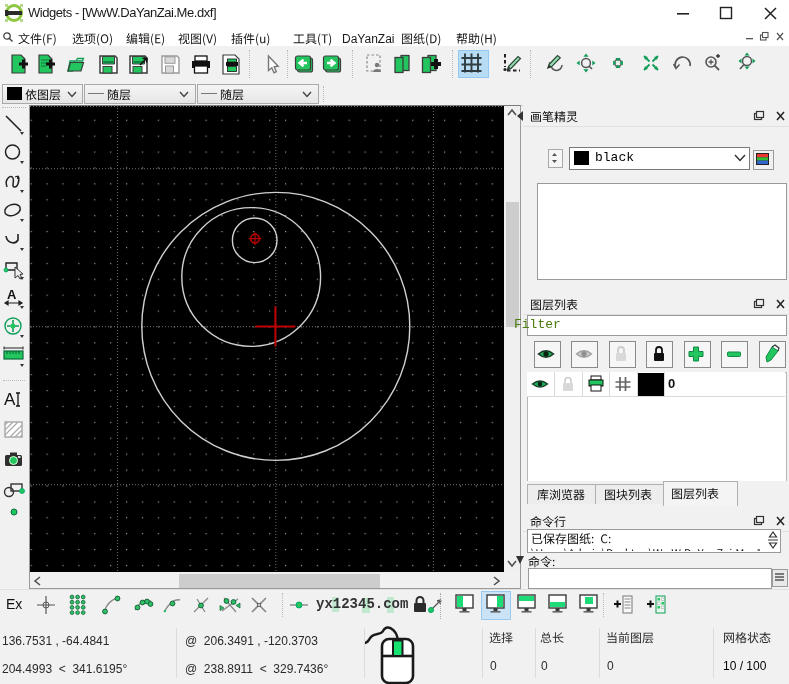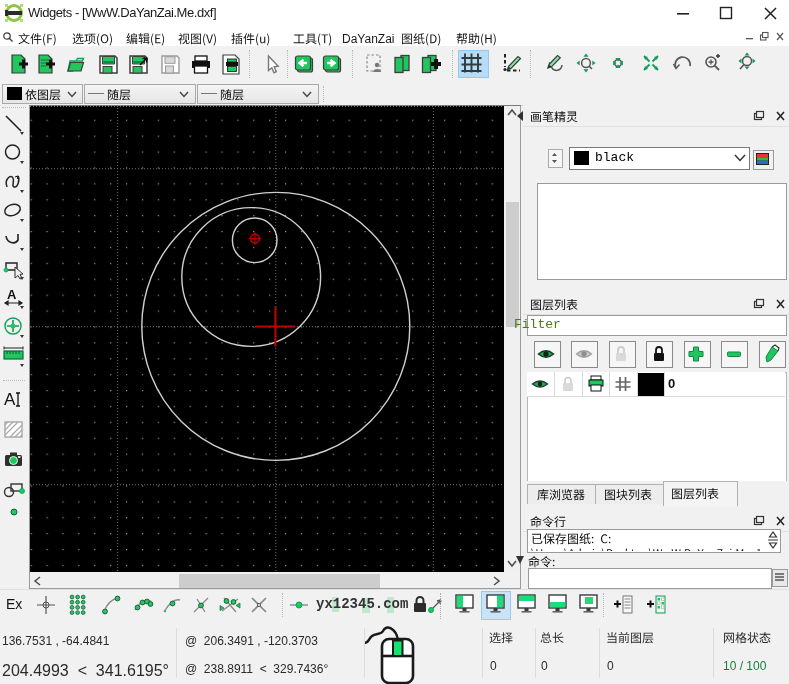--- a/index.html
+++ b/index.html
@@ -684,21 +684,21 @@
       <rect x="11" y="2" width="9" height="17" fill="#e9f7ee" stroke="#0f9d58" stroke-width="1"></rect>
       <rect x="12.5" y="4" width="2.5" height="2.5" fill="#22c55e"></rect>
       <rect x="16.5" y="4" width="2.5" height="2.5" fill="#fff" stroke="#aaa" stroke-width="0.6"></rect>
       <rect x="12.5" y="8" width="2.5" height="2.5" fill="#fff" stroke="#aaa" stroke-width="0.6"></rect>
       <rect x="16.5" y="8" width="2.5" height="2.5" fill="#22c55e"></rect>
       <rect x="12.5" y="12" width="2.5" height="2.5" fill="#22c55e"></rect>
       <rect x="16.5" y="12" width="2.5" height="2.5" fill="#fff" stroke="#aaa" stroke-width="0.6"></rect>
     </svg></div>
 <div class="abs" style="left:0;top:622px;width:789px;height:62px;background:#f2f1f2;"></div>
 <div class="abs" style="left:2px;top:634px;font-size:12px;color:#2a2a2a;">136.7531 , -64.4841</div>
-<div class="abs" style="left:2px;top:661.5px;font-size:16px;color:#2a2a2a;">204.4993&nbsp; &lt;&nbsp; 341.6195°</div>
+<div class="abs" style="left:2px;top:661.5px;font-size:12px;color:#2a2a2a;">204.4993&nbsp; &lt;&nbsp; 341.6195°</div>
 <div class="abs" style="left:176px;top:628px;width:0;height:50px;border-left:1px solid #dcdcdc;"></div>
 <div class="abs" style="left:185px;top:634px;font-size:12px;color:#2a2a2a;">@&nbsp; 206.3491 , -120.3703</div>
 <div class="abs" style="left:185px;top:661.5px;font-size:12px;color:#2a2a2a;">@&nbsp; 238.8911&nbsp; &lt;&nbsp; 329.7436°</div>
 <div class="ico" style="left:360px;top:618px"><svg width="58" height="66">
 <rect x="22" y="21" width="31" height="44" rx="7" fill="#fff" stroke="#1a1a1a" stroke-width="2.6"></rect>
 <path d="M22 38 h31" stroke="#1a1a1a" stroke-width="2.6"></path>
 <rect x="33" y="22.5" width="9.5" height="15.5" fill="#16e36f" stroke="#1a1a1a" stroke-width="2"></rect>
 <path d="M38 22 C36 10 26 6 23 13 C21 17 16 15 12 18 C8 21 9 25 4 25" fill="none" stroke="#1a1a1a" stroke-width="2.4"></path>
 </svg></div>
 <div class="abs" style="left:364px;top:628px;width:0;height:50px;border-left:1px solid #dcdcdc;"></div>
@@ -722,12 +722,12 @@
     </svg></div>
 <div style="position:absolute;left:723px;top:630px;line-height:0"><svg width="48.0" height="15.6" viewBox="0 0 48.0 15.6" style="overflow:visible" fill="#2a2a2a">
       <path transform="translate(0.0,12.2) scale(0.012000,-0.012000)" d="M194 536C239 481 288 416 333 352C295 245 242 155 172 88C188 79 218 57 230 46C291 110 340 191 379 285C411 238 438 194 457 157L506 206C482 249 447 303 407 360C435 443 456 534 472 632L403 640C392 565 377 494 358 428C319 480 279 532 240 578ZM483 535C529 480 577 415 620 350C580 240 526 148 452 80C469 71 498 49 511 38C575 103 625 184 664 280C699 224 728 171 747 127L799 171C776 224 738 290 693 358C720 440 740 531 755 630L687 638C676 564 662 494 644 428C608 479 570 529 532 574ZM88 780V-78H164V708H840V20C840 2 833 -3 814 -4C795 -5 729 -6 663 -3C674 -23 687 -57 692 -77C782 -78 837 -76 869 -64C902 -52 915 -28 915 20V780Z"></path>
       <path transform="translate(12.0,12.2) scale(0.012000,-0.012000)" d="M575 667H794C764 604 723 546 675 496C627 545 590 597 563 648ZM202 840V626H52V555H193C162 417 95 260 28 175C41 158 60 129 67 109C117 175 165 284 202 397V-79H273V425C304 381 339 327 355 299L400 356C382 382 300 481 273 511V555H387L363 535C380 523 409 497 422 484C456 514 490 550 521 590C548 543 583 495 626 450C541 377 441 323 341 291C356 276 375 248 384 230C410 240 436 250 462 262V-81H532V-37H811V-77H884V270L930 252C941 271 962 300 977 315C878 345 794 392 726 449C796 522 853 610 889 713L842 735L828 732H612C628 761 642 791 654 822L582 841C543 739 478 641 403 570V626H273V840ZM532 29V222H811V29ZM511 287C570 318 625 356 676 401C725 358 782 319 847 287Z"></path>
       <path transform="translate(24.0,12.2) scale(0.012000,-0.012000)" d="M741 774C785 719 836 642 860 596L920 634C896 680 843 752 798 806ZM49 674C96 615 152 537 175 486L237 528C212 577 155 653 106 709ZM589 838V605L588 545H356V471H583C568 306 512 120 327 -30C347 -43 373 -63 388 -78C539 47 609 197 640 344C695 156 782 6 918 -78C930 -59 955 -30 973 -16C816 70 723 252 675 471H951V545H662L663 605V838ZM32 194 76 130C127 176 188 234 247 290V-78H321V841H247V382C168 309 86 237 32 194Z"></path>
       <path transform="translate(36.0,12.2) scale(0.012000,-0.012000)" d="M381 409C440 375 511 323 543 286L610 329C573 367 503 417 444 449ZM270 241V45C270 -37 300 -58 416 -58C441 -58 624 -58 650 -58C746 -58 770 -27 780 99C759 104 728 115 712 128C706 25 698 10 645 10C604 10 450 10 420 10C355 10 344 16 344 45V241ZM410 265C467 212 537 138 568 90L630 131C596 178 525 249 467 299ZM750 235C800 150 851 36 868 -35L940 -9C921 62 868 173 816 256ZM154 241C135 161 100 59 54 -6L122 -40C166 28 199 136 221 219ZM466 844C461 795 455 746 444 699H56V629H424C377 499 278 391 45 333C61 316 80 287 88 269C347 339 454 471 504 629C579 449 710 328 907 274C918 295 940 326 958 343C778 384 651 485 582 629H948V699H522C532 746 539 794 544 844Z"></path>
     </svg></div>
 <div class="abs" style="left:490px;top:659px;font-size:12px;color:#2a2a2a;">0</div>
 <div class="abs" style="left:541px;top:659px;font-size:12px;color:#2a2a2a;">0</div>
 <div class="abs" style="left:607px;top:659px;font-size:12px;color:#2a2a2a;">0</div>
-<div class="abs" style="left:723px;top:659px;font-size:12px;color:#15803d;">10 / 100</div>
+<div class="abs" style="left:723px;top:659px;font-size:12px;color:#000000;">10 / 100</div>
 </body></html>

